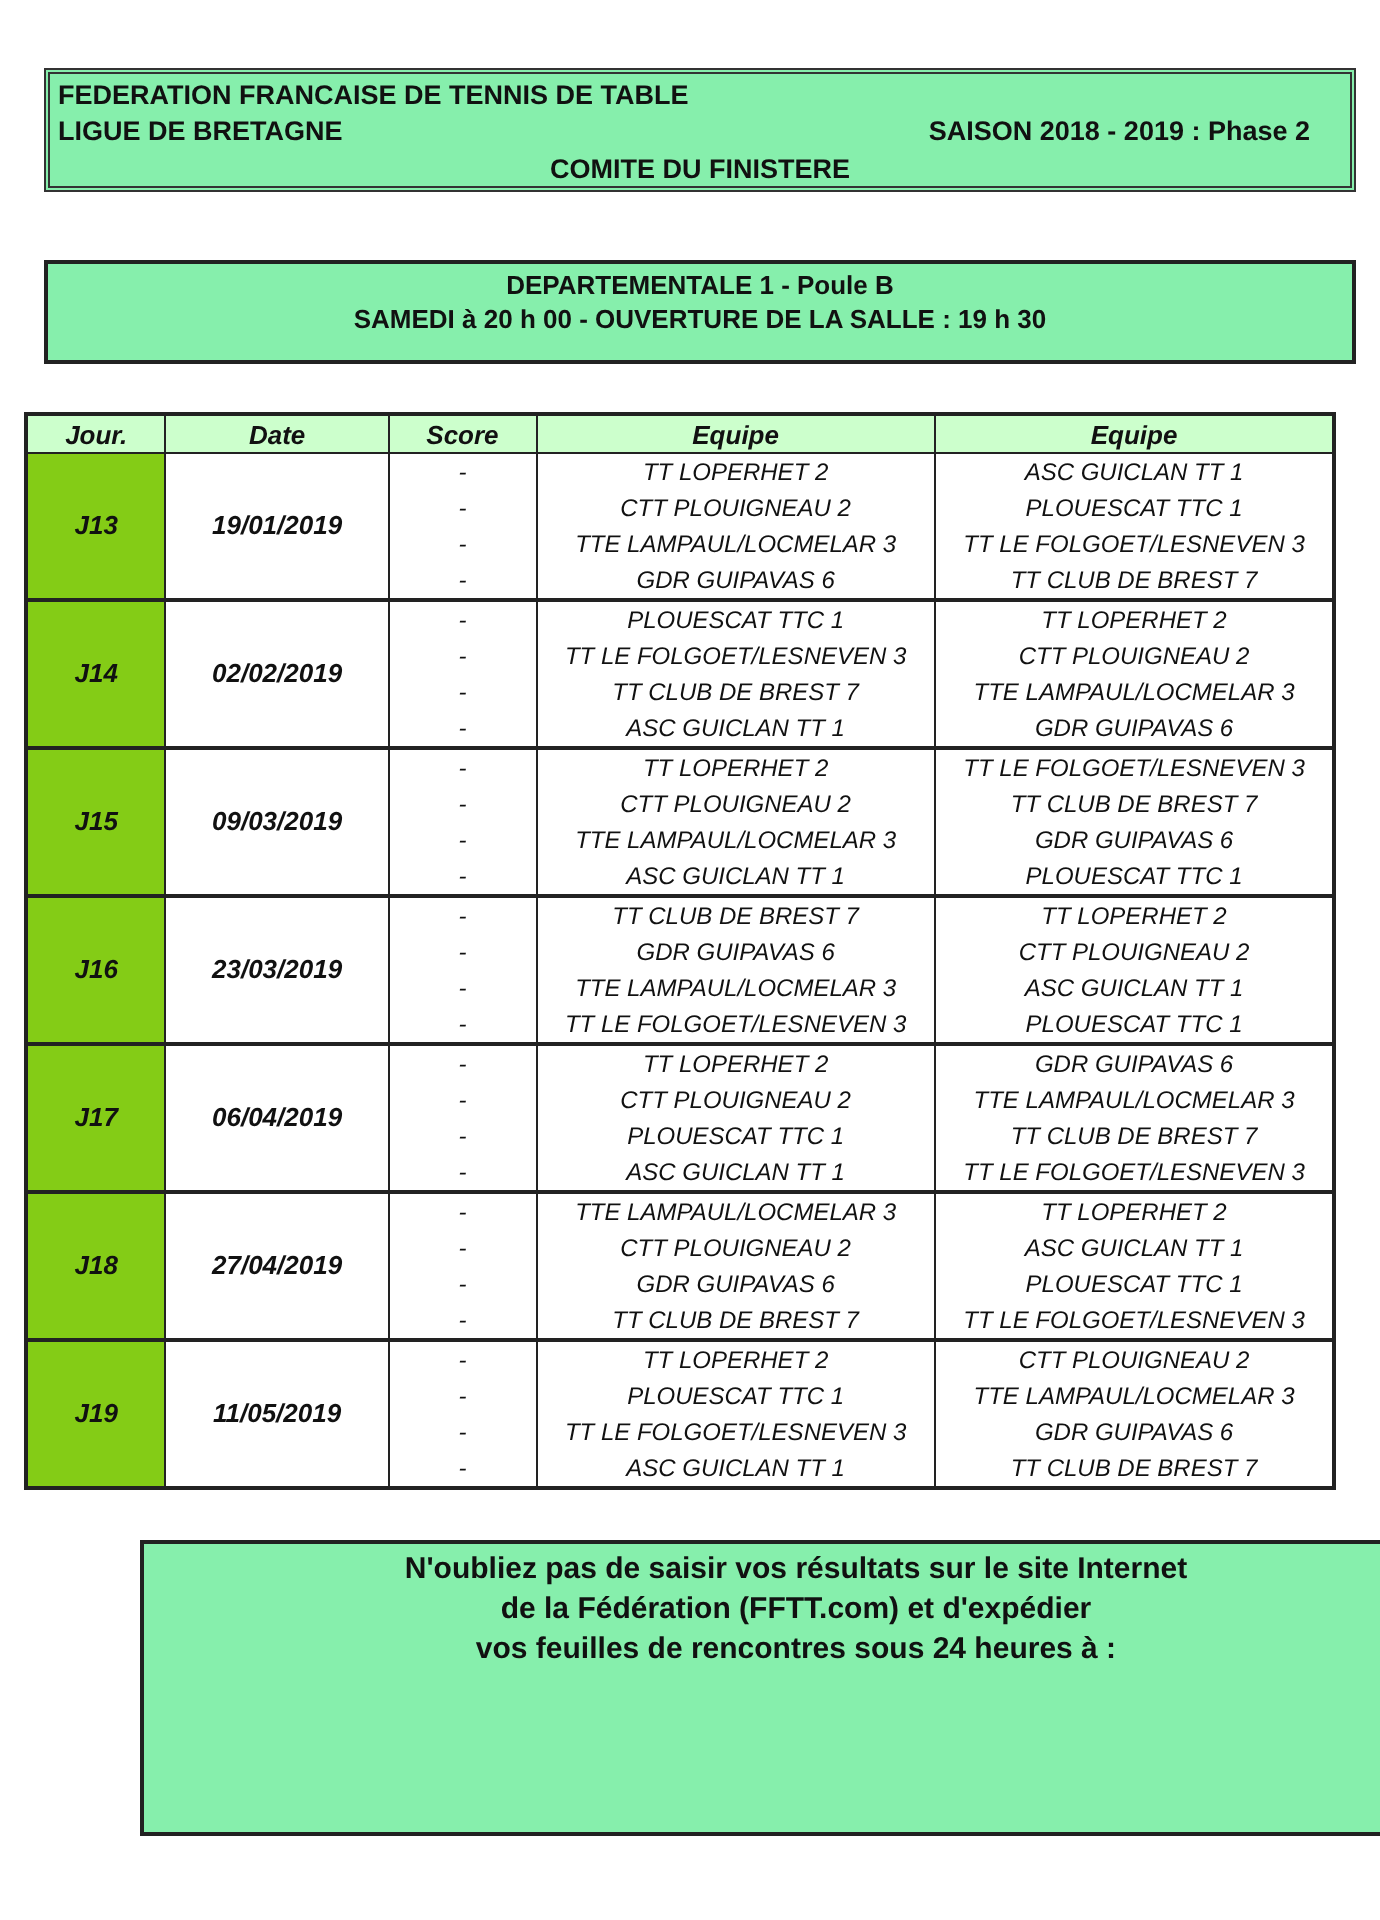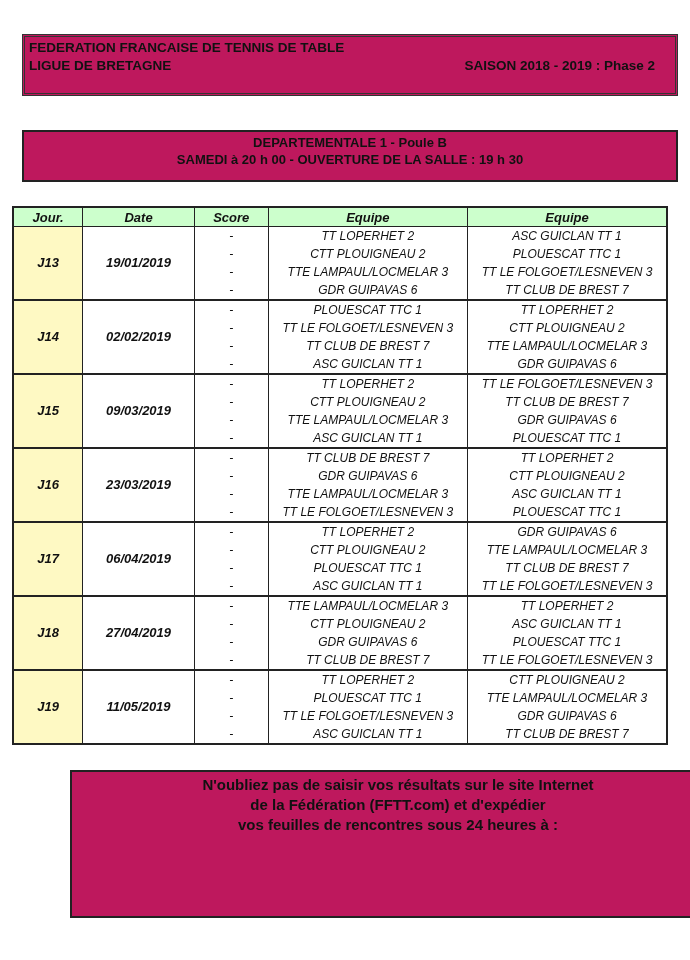--- a/index.html
+++ b/index.html
@@ -1,39 +1,40 @@
 <!DOCTYPE html>
 <html><head>
 <meta charset="utf-8">
 <style>
   html,body{margin:0;padding:0;background:#fff;}
   body{width:690px;height:960px;position:relative;font-family:"Liberation Sans",sans-serif;font-weight:bold;color:#111;}
-  .box{position:absolute;background:#be185d;border:2px solid #222;box-sizing:border-box;}
+  .box{position:absolute;background:#86efac;border:2px solid #222;box-sizing:border-box;}
   .hdr{left:22px;top:34px;width:656px;height:62px;border:3px double #333;font-size:13.5px;}
   .hdr .l1{position:absolute;left:4px;top:3px;}
   .hdr .l2{position:absolute;left:4px;top:21px;}
   .hdr .r2{position:absolute;right:20px;top:21px;}
   .hdr .c3{position:absolute;left:0;right:0;top:40px;text-align:center;}
   .poule{left:22px;top:130px;width:656px;height:52px;font-size:13px;text-align:center;padding-top:2px;line-height:17px;}
   table{position:absolute;left:12px;top:206px;width:656px;border-collapse:collapse;font-size:12px;font-style:italic;}
   th{background:#ccffcc;border:1px solid #222;height:18px;font-size:13px;padding:0;}
   td{border-left:1px solid #222;border-right:1px solid #222;text-align:center;padding:0;height:18px;line-height:18px;font-weight:normal;}
-  td.jour{background:#fef9c3;font-weight:bold;font-size:13px;border-bottom:2px solid #222;}
+  td.jour{background:#84cc16;font-weight:bold;font-size:13px;border-bottom:2px solid #222;}
   td.date{font-weight:bold;font-size:13px;border-bottom:2px solid #222;}
   tr.last td{border-bottom:2px solid #222;}
   table{border:2px solid #222;}
   .foot{left:22px;top:770px;width:656px;height:148px;font-size:15px;text-align:center;line-height:20px;padding-top:3px;margin-left:48px;}
 </style>
 </head>
 <body>
 
 <div class="box hdr">
   <div class="l1">FEDERATION FRANCAISE DE TENNIS DE TABLE</div>
   <div class="l2">LIGUE DE BRETAGNE</div>
   <div class="r2">SAISON 2018 - 2019 : Phase 2</div>
+  <div class="c3">COMITE DU FINISTERE</div>
 </div>
 
 <div class="box poule">
   <div>DEPARTEMENTALE 1 - Poule B</div>
   <div>SAMEDI à 20 h 00 - OUVERTURE DE LA SALLE : 19 h 30</div>
 </div>
 
 <table>
   <colgroup>
       <col style="width:70px">

